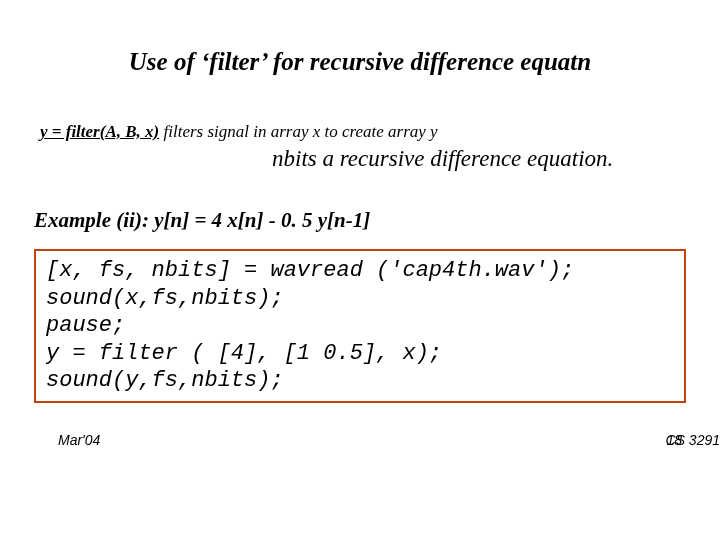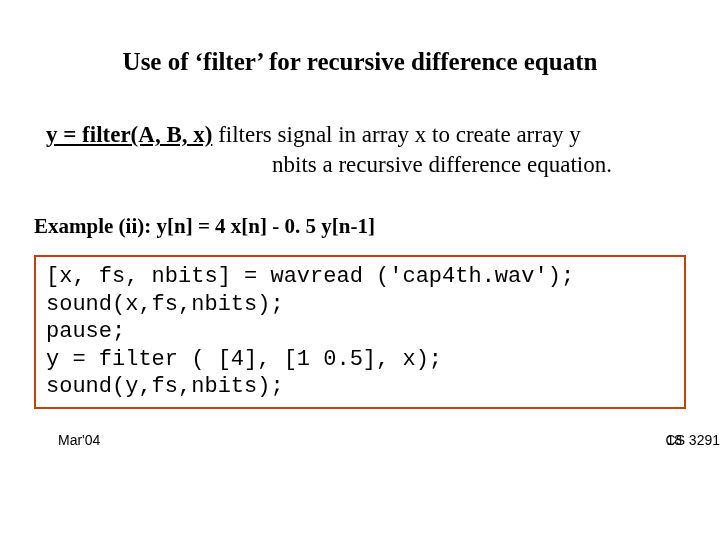--- a/index.html
+++ b/index.html
@@ -10,30 +10,31 @@
     height: 540px;
     background: #ffffff;
     font-family: "Times New Roman", Times, serif;
     color: #000000;
   }
   .slide {
     width: 720px;
     height: 458px;
     position: relative;
     padding: 48px 34px 0 34px;
+    font-style: italic;
   }
   .title {
     text-align: center;
     font-weight: bold;
     font-size: 25px;
     margin: 0 0 46px 0;
   }
   .para1 {
-    font-size: 23px;
-    margin: 0 0 4px 12px;
+    font-size: 17px;
+    margin: 0 0 4px 6px;
   }
   .func-call {
     font-weight: bold;
     text-decoration: underline;
   }
   .para1-cont {
     font-size: 23px;
     margin: 0 0 36px 0;
     padding-left: 238px;
   }

